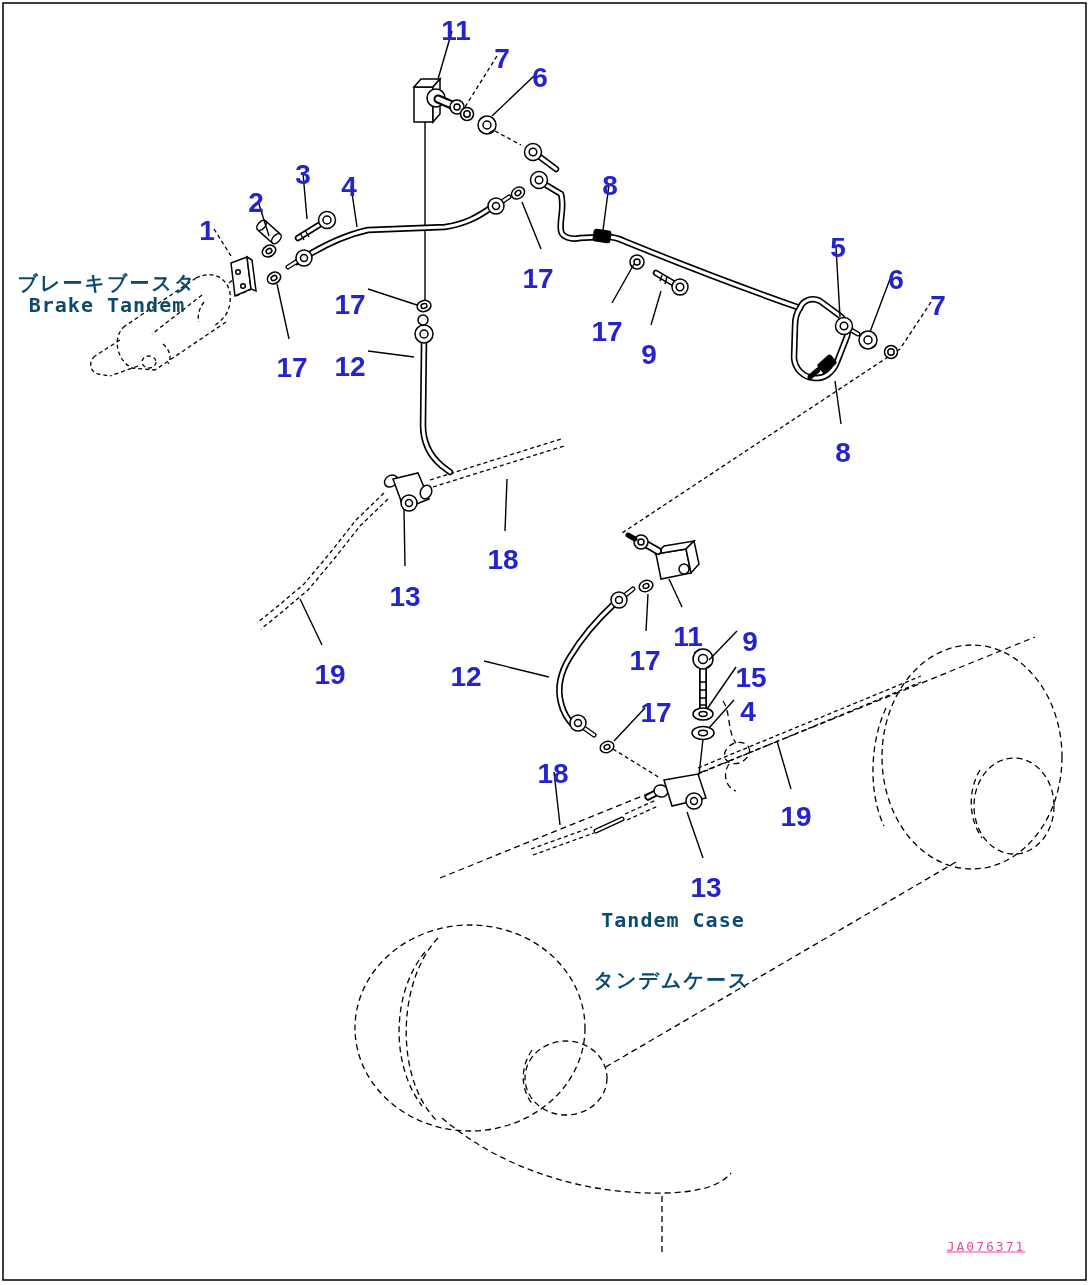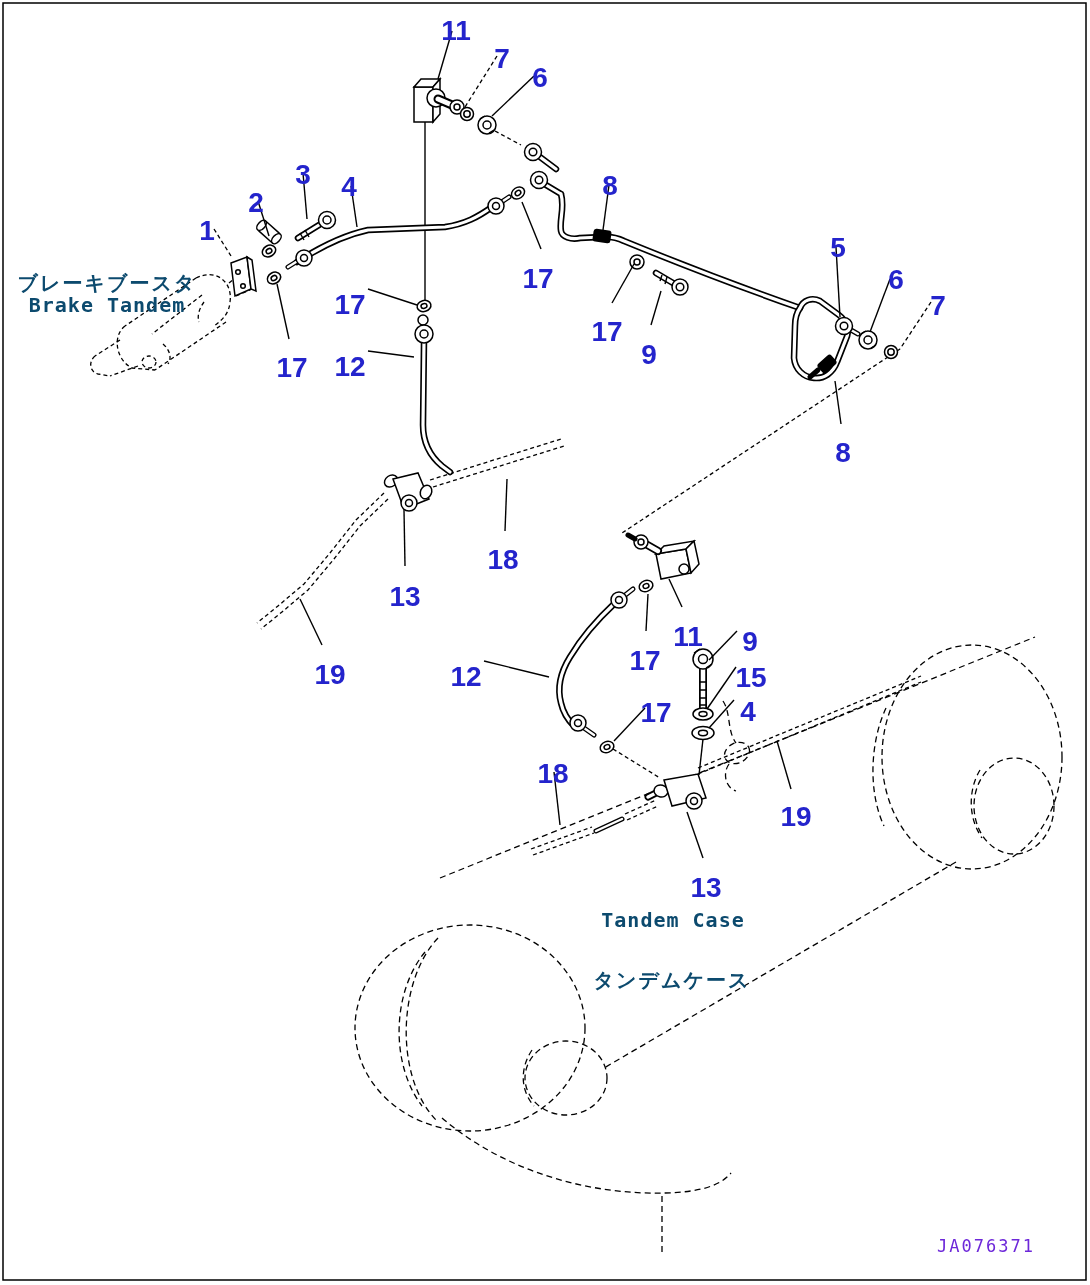--- a/index.html
+++ b/index.html
@@ -7,21 +7,21 @@
         font-family:"Liberation Sans",sans-serif;}
   .page svg{position:absolute;left:0;top:0;}
   .callout-layer{position:absolute;left:0;top:16px;width:100%;height:100%;pointer-events:none;}
   .callout{position:absolute;transform:translate(-50%,-50%);
            font:bold 28px "Liberation Sans",sans-serif;line-height:1;}
   .diagram-label{position:absolute;transform:translate(-50%,-50%);white-space:nowrap;
            font-family:"DejaVu Sans Mono",monospace;color:#0c4a6e;}
   .lbl-ja{font-size:20px;font-weight:700;letter-spacing:2px;}
   .lbl-en{font-size:20px;font-weight:700;letter-spacing:1px;}
   .drawing-id{position:absolute;transform:translate(-50%,-50%);
-           font-family:"DejaVu Sans Mono",monospace;font-size:17px;letter-spacing:2px;color:#6d28d9;}
+           font-family:"DejaVu Sans Mono",monospace;font-size:13px;letter-spacing:2px;color:#ec4899;text-decoration:underline;}
   
   .ln{stroke:#000;stroke-width:1.4;fill:none;}
   .dsh{stroke:#000;stroke-width:1.3;fill:none;stroke-dasharray:6 4;}
   .dshf{stroke:#000;stroke-width:1.3;fill:none;stroke-dasharray:4 3;}
   .to{stroke:#000;stroke-width:6.5;fill:none;stroke-linecap:round;stroke-linejoin:round;}
   .ti{stroke:#fff;stroke-width:3.2;fill:none;stroke-linecap:round;stroke-linejoin:round;}
   .to5{stroke:#000;stroke-width:5;fill:none;stroke-linecap:round;}
   .ti5{stroke:#fff;stroke-width:2.4;fill:none;stroke-linecap:round;}
   .pw{fill:#fff;stroke:#000;stroke-width:1.5;}
   .pb{fill:#000;stroke:none;}

